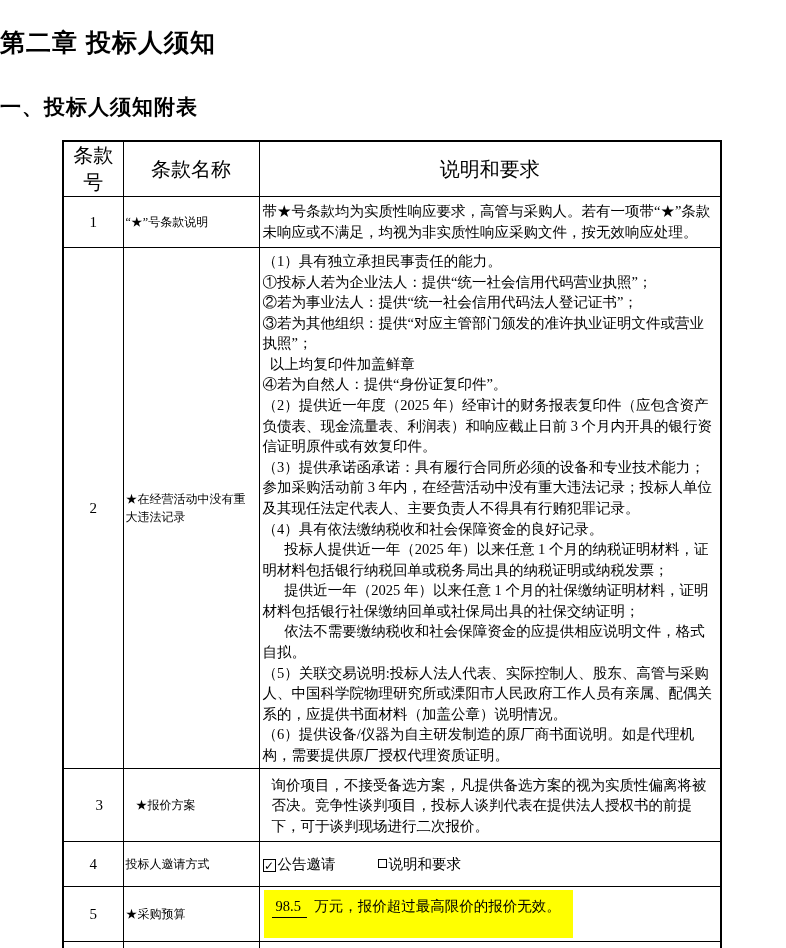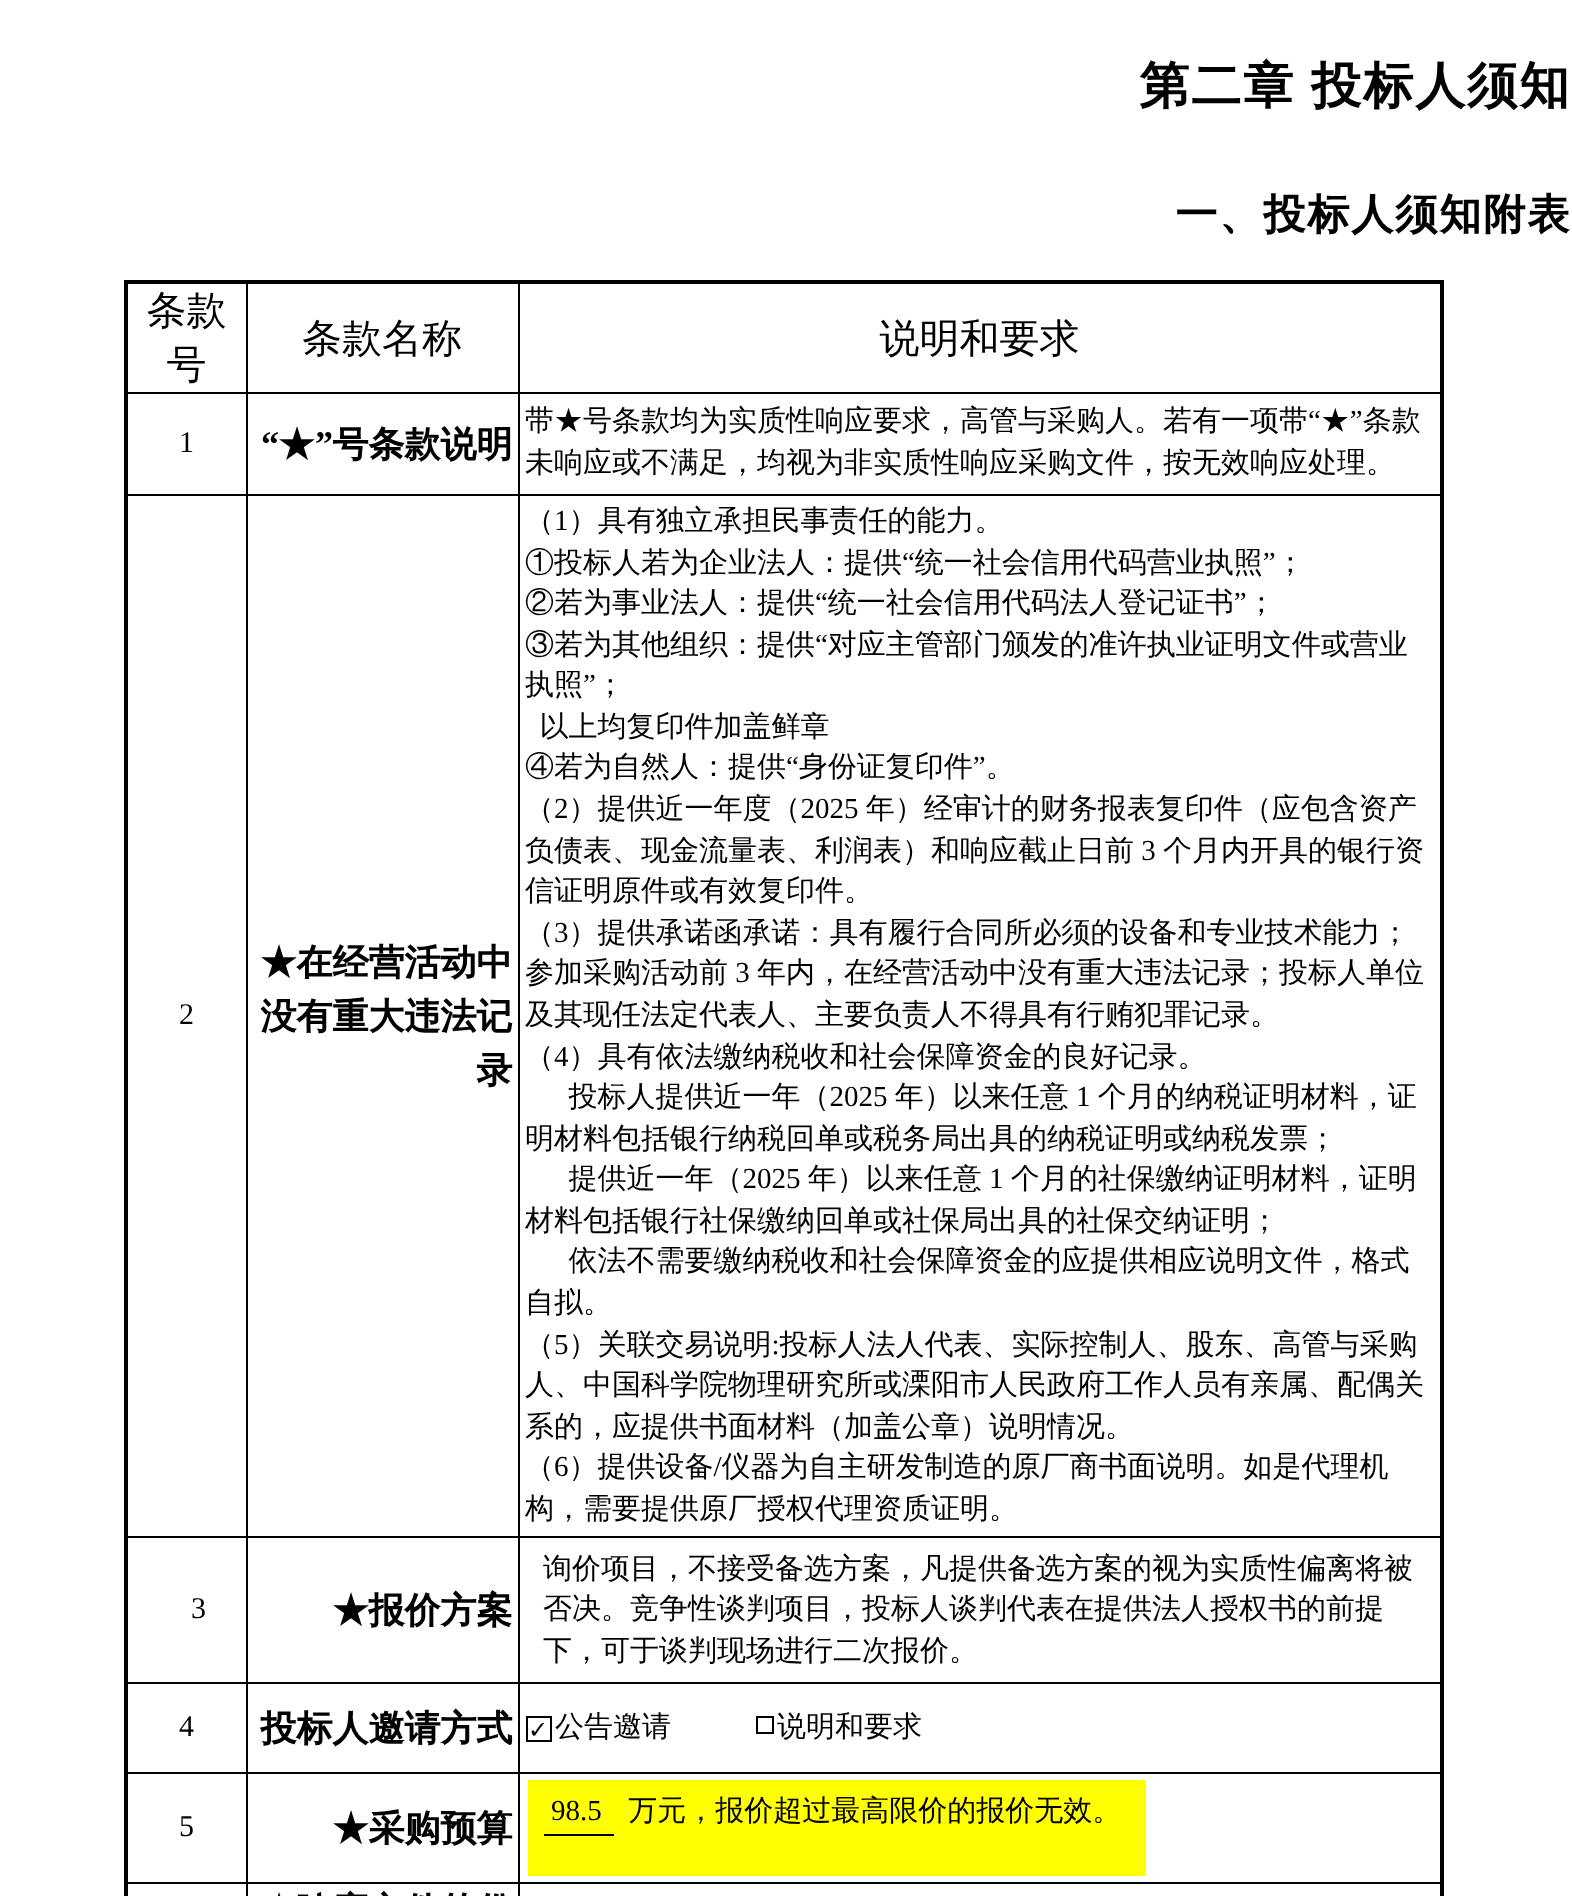--- a/index.html
+++ b/index.html
@@ -2,39 +2,39 @@
 <html><head>
 <meta charset="utf-8">
 <style>
   html,body{margin:0;padding:0;}
   body{
     width:786px;height:948px;background:#ffffff;color:#000;
     font-family:"Liberation Serif","DejaVu Serif",serif;
     overflow:hidden;position:relative;
   }
   .heading{
-    text-align:right;font-weight:bold;
+    text-align:left;font-weight:bold;
     font-family:"Liberation Sans","DejaVu Sans",sans-serif;
   }
   h1.heading{font-size:25px;margin:26px 0 0 0;letter-spacing:1px;}
   h2.heading{font-size:21px;margin:34px 0 0 0;letter-spacing:1px;font-family:Liberation Serif, serif;}
   .table-wrap{position:absolute;left:62px;top:140px;width:658px;}
   table.notice{
     border-collapse:collapse;table-layout:fixed;width:658px;
     border:2px solid #000;
   }
   table.notice col.c1{width:60px;}
   table.notice col.c2{width:136px;}
   table.notice col.c3{width:462px;}
   table.notice th, table.notice td{
     border:1px solid #000;vertical-align:middle;
   }
   th.hdr{font-weight:normal;font-size:20px;height:36px;text-align:center;padding:0;}
   td.no{ text-align:center;font-size:15px;padding:0;}
-  td.name{text-align:right;font-size:18px;padding:0 2px;line-height:1.5;font-weight:bold;}
+  td.name{text-align:left;font-size:12px;padding:0 2px;line-height:1.5;}
   td.content{
     font-size:14.5px;line-height:1.42;padding:3px 3px 3px 3px;
     white-space:pre-wrap;text-align:left;
   }
   tr.r1 td{height:44px;}
   tr.r3 td{height:66px;padding-left:12px;}
   tr.r4 td{height:38px;}
   tr.r5 td{height:42px;}
   tr.r6 td{height:44px;}
   .cb-option{white-space:nowrap;}

